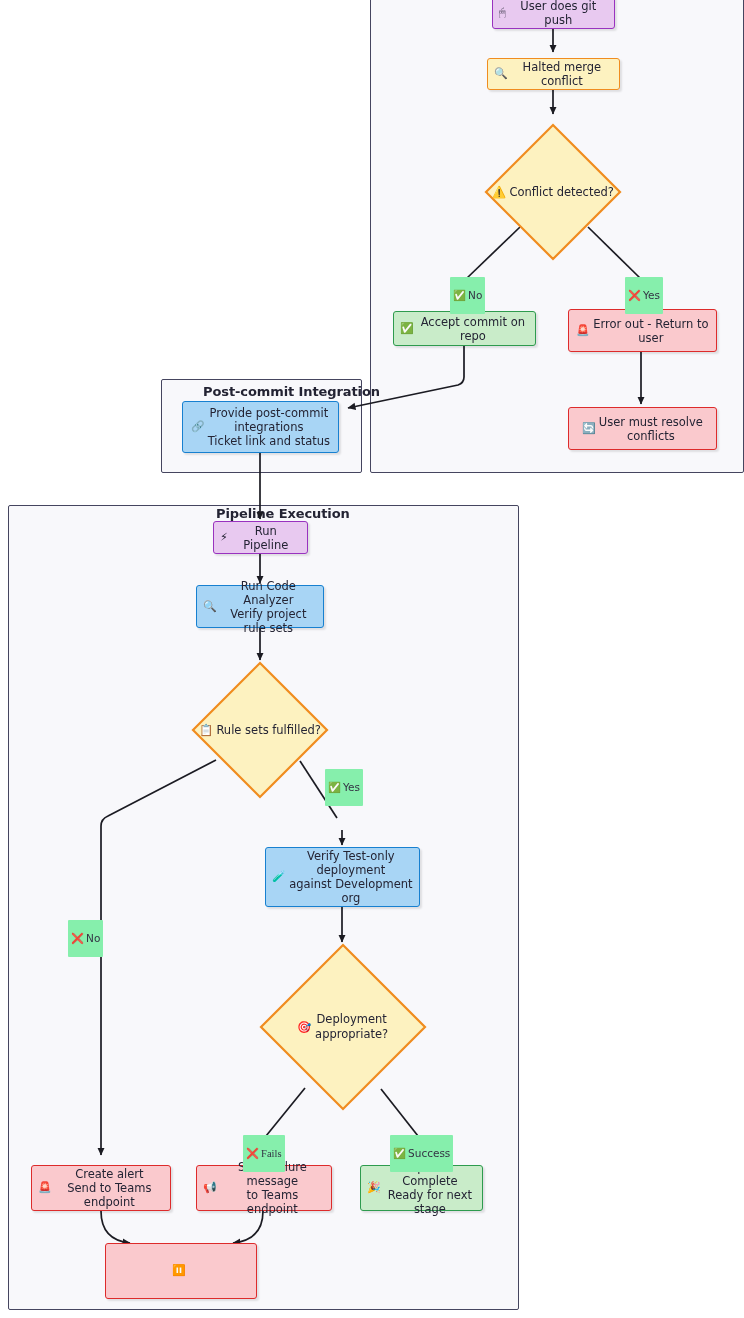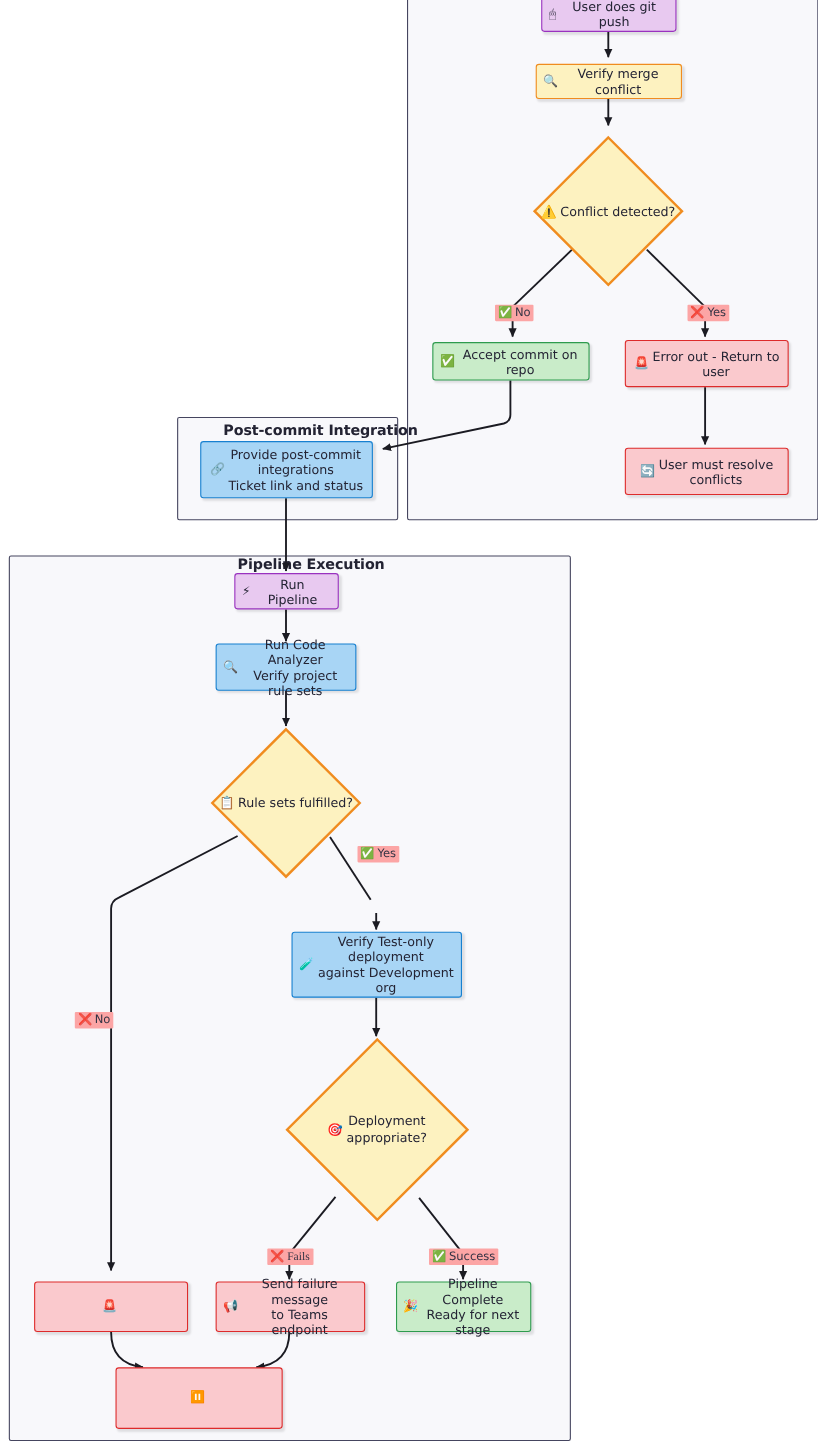--- a/index.html
+++ b/index.html
@@ -80,25 +80,25 @@
     line-height: 15px;
     color: #242434;
     white-space: pre-line;
     pointer-events: none;
   }
   .diamond-label .ic { margin-right: 3px; }
 
   
   .edge-label {
     position: absolute;
-    background: #fca5a5;
+    background: #86efac;
     color: #333344;
     font-size: 10.5px;
     line-height: 13px;
-    padding: 1px 3px;
+    padding: 12px 3px;
     white-space: nowrap;
     border-radius: 1px;
   }
   .edge-label .ic { margin-right: 2px; }
 
   svg.edges {
     position: absolute;
     left: 0; top: 0;
     width: 744px;
     height: 1318px;
@@ -191,21 +191,21 @@
       <span class="ic">🎯</span><span>Deployment
 appropriate?</span>
     </div>
   </div>
 
   <div class="node n-purple" style="left:492px; top:-4px; width:123px; height:33px;">
     <span class="ic">🖱</span><span>User does git push</span>
   </div>
 
   <div class="node n-yellow-rect" style="left:487px; top:58px; width:133px; height:32px;">
-    <span class="ic">🔍</span><span>Verify merge conflict</span>
+    <span class="ic">🔍</span><span>Halted merge conflict</span>
   </div>
 
   <div class="node n-green" style="left:393px; top:311px; width:143px; height:35px;">
     <span class="ic">✅</span><span>Accept commit on repo</span>
   </div>
 
   <div class="node n-red" style="left:568px; top:309px; width:149px; height:43px;">
     <span class="ic">🚨</span><span>Error out - Return to
 user</span>
   </div>
@@ -230,21 +230,22 @@
 Verify project rule sets</span>
   </div>
 
   <div class="node n-blue" style="left:265px; top:847px; width:155px; height:60px;">
     <span class="ic">🧪</span><span>Verify Test-only
 deployment
 against Development org</span>
   </div>
 
   <div class="node n-red" style="left:31px; top:1165px; width:140px; height:46px;">
-    <span class="ic">🚨</span>
+    <span class="ic">🚨</span><span>Create alert
+Send to Teams endpoint</span>
   </div>
 
   <div class="node n-red" style="left:196px; top:1165px; width:136px; height:46px;">
     <span class="ic">📢</span><span>Send failure message
 to Teams endpoint</span>
   </div>
 
   <div class="node n-green" style="left:360px; top:1165px; width:123px; height:46px;">
     <span class="ic">🎉</span><span>Pipeline Complete
 Ready for next stage</span>

